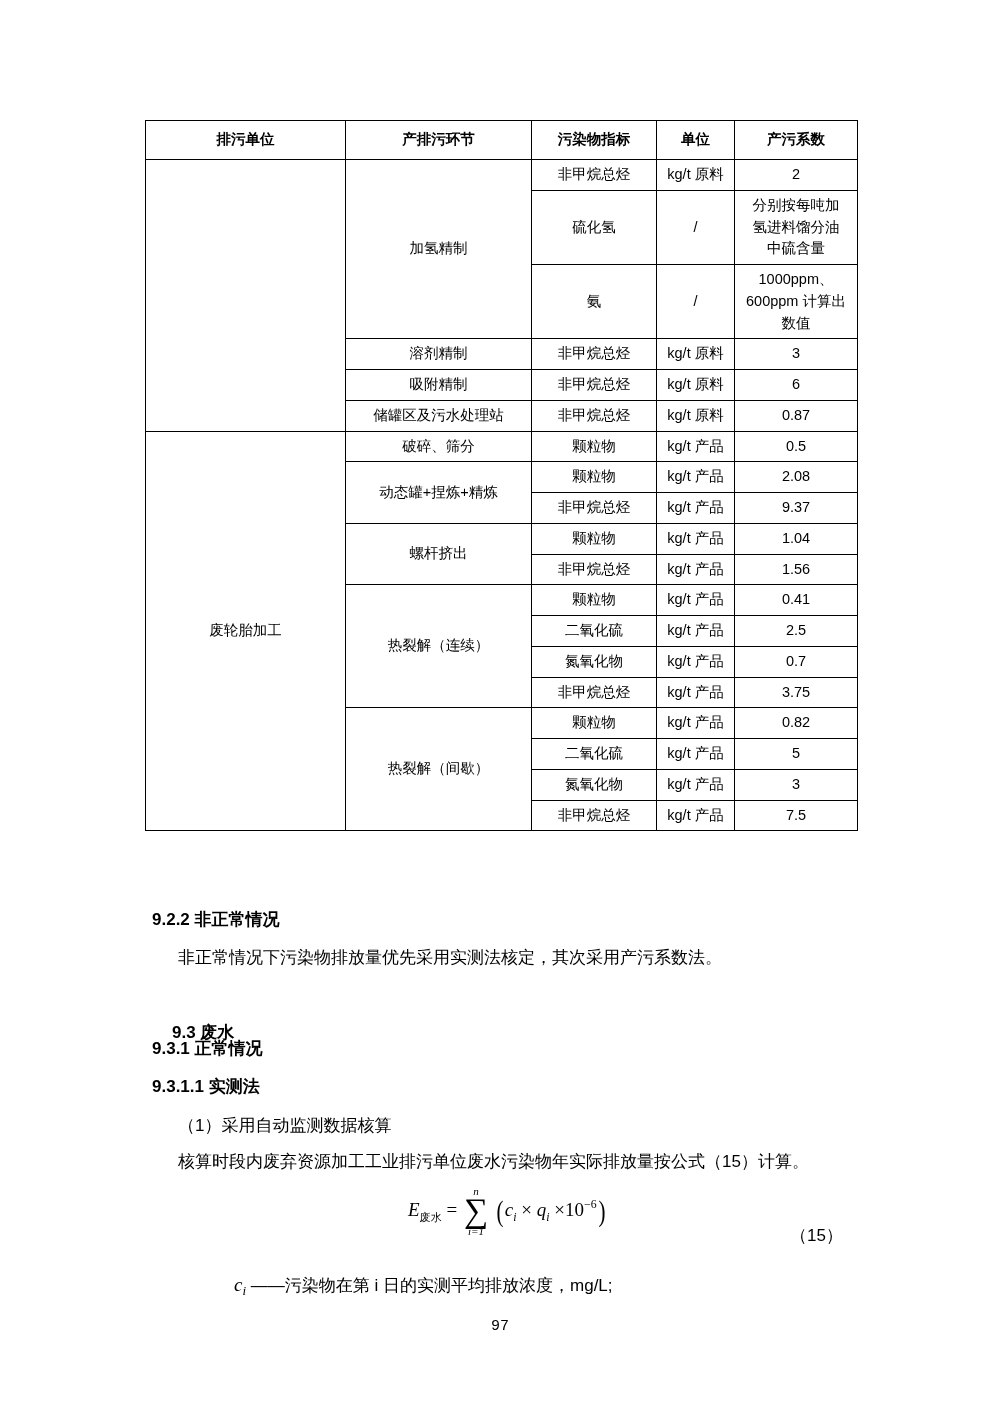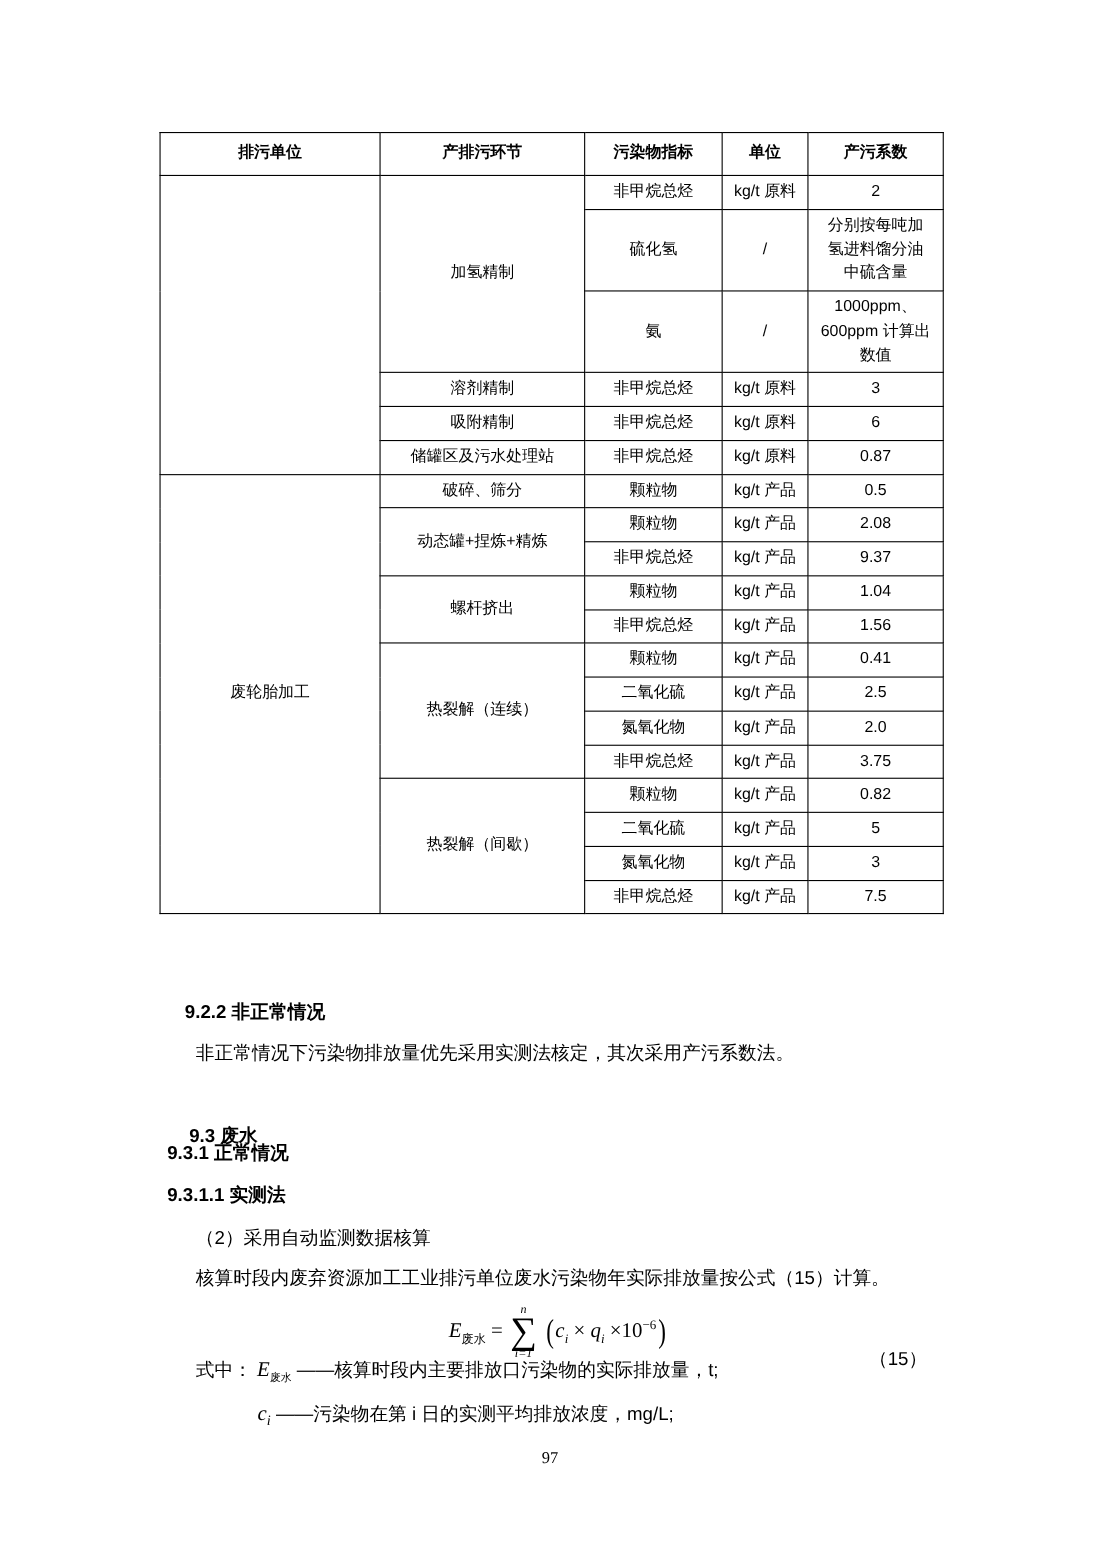--- a/index.html
+++ b/index.html
@@ -70,21 +70,21 @@
     position: absolute;
     font-family: "Liberation Serif", serif;
     font-size: 19px;
   }
   .pagenum {
     position: absolute;
     left: 0;
     width: 1000px;
     text-align: center;
     top: 1318px;
-    font-family: Liberation Serif, serif;
+    font-family: Liberation Mono, monospace;
     font-size: 15px;
   }
   
   .ital { font-style: italic; font-family: "Liberation Serif", serif; }
   .sub { font-size: 0.62em; vertical-align: sub; }
   .sub-cn { font-size: 0.58em; vertical-align: sub; font-family: "Liberation Sans", sans-serif; font-style: normal; margin-top: 23px;}
   .sup { font-size: 0.62em; vertical-align: super; }
   .sigma-block {
     display: inline-block;
     text-align: center;
@@ -208,21 +208,21 @@
           <td class="numcell">0.41</td>
         </tr>
         <tr>
           <td>二氧化硫</td>
           <td>kg/t 产品</td>
           <td class="numcell">2.5</td>
         </tr>
         <tr>
           <td>氮氧化物</td>
           <td>kg/t 产品</td>
-          <td class="numcell">2.0</td>
+          <td class="numcell">0.7</td>
         </tr>
         <tr>
           <td>非甲烷总烃</td>
           <td>kg/t 产品</td>
           <td class="numcell">3.75</td>
         </tr>
         <tr>
           <td rowspan="4">热裂解（间歇）</td>
           <td>颗粒物</td>
           <td>kg/t 产品</td>
@@ -240,54 +240,49 @@
         </tr>
         <tr>
           <td>非甲烷总烃</td>
           <td>kg/t 产品</td>
           <td class="numcell">7.5</td>
         </tr>
       </tbody>
     </table>
   </div>
 
-  <div class="sec-head" style="left:168px; top:908px;">9.2.2 非正常情况</div>
+  <div class="sec-head" style="left:152px; top:908px;">9.2.2 非正常情况</div>
 
   <div class="para" style="left:178px; top:946px;">非正常情况下污染物排放量优先采用实测法核定，其次采用产污系数法。</div>
 
   <div class="sec-head" style="left:152px; top:1021px;margin-left:20px;">9.3 废水</div>
 
   <div class="sec-head" style="left:152px; top:1037px;">9.3.1 正常情况</div>
 
   <div class="sec-head" style="left:152px; top:1075px;">9.3.1.1 实测法</div>
 
-  <div class="para" style="left:178px; top:1114px;">（2）采用自动监测数据核算</div>
+  <div class="para" style="left:178px; top:1114px;">（1）采用自动监测数据核算</div>
 
   <div class="para" style="left:178px; top:1150px;">核算时段内废弃资源加工工业排污单位废水污染物年实际排放量按公式（15）计算。</div>
 
   <div class="formula" style="left:408px; top:1186px;">
     <span class="ital">E</span><span class="sub-cn">废水</span>
     <span> = </span>
     <span class="sigma-block">
       <span class="sigma-top">n</span>
       <span class="sigma-mid">∑</span>
       <span class="sigma-bot">i=1</span>
     </span>
     <span class="paren-big">(</span><span class="ital">c</span><span class="sub ital">i</span>
     <span>×</span>
     <span class="ital">q</span><span class="sub ital">i</span>
     <span>×10</span><span class="sup">−6</span><span class="paren-big">)</span>
   </div>
   <div class="eqno" style="left:790px; top:1196px;margin-top:28px;">（15）</div>
 
-  <div class="para" style="left:178px; top:1234px;">
-    <span>式中：</span>
-    <span class="ital" style="font-size:19px;">E</span><span class="sub-cn">废水</span>
-    <span>——核算时段内主要排放口污染物的实际排放量，t;</span>
-  </div>
 
   <div class="para" style="left:234px; top:1274px;">
     <span class="ital" style="font-size:19px;">c</span><span class="sub ital" style="font-size:13px;">i</span>
     <span>——污染物在第 i 日的实测平均排放浓度，mg/L;</span>
   </div>
 
   <div class="pagenum">97</div>
 
 </div>
 

